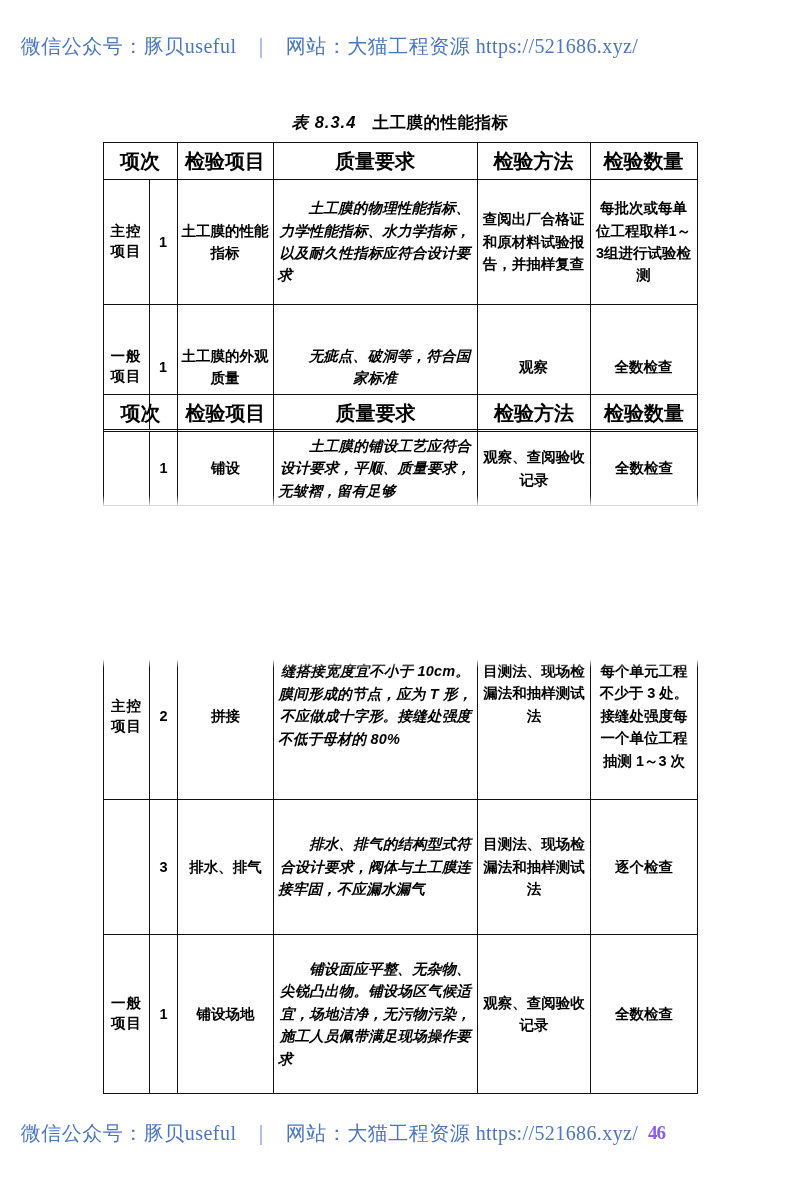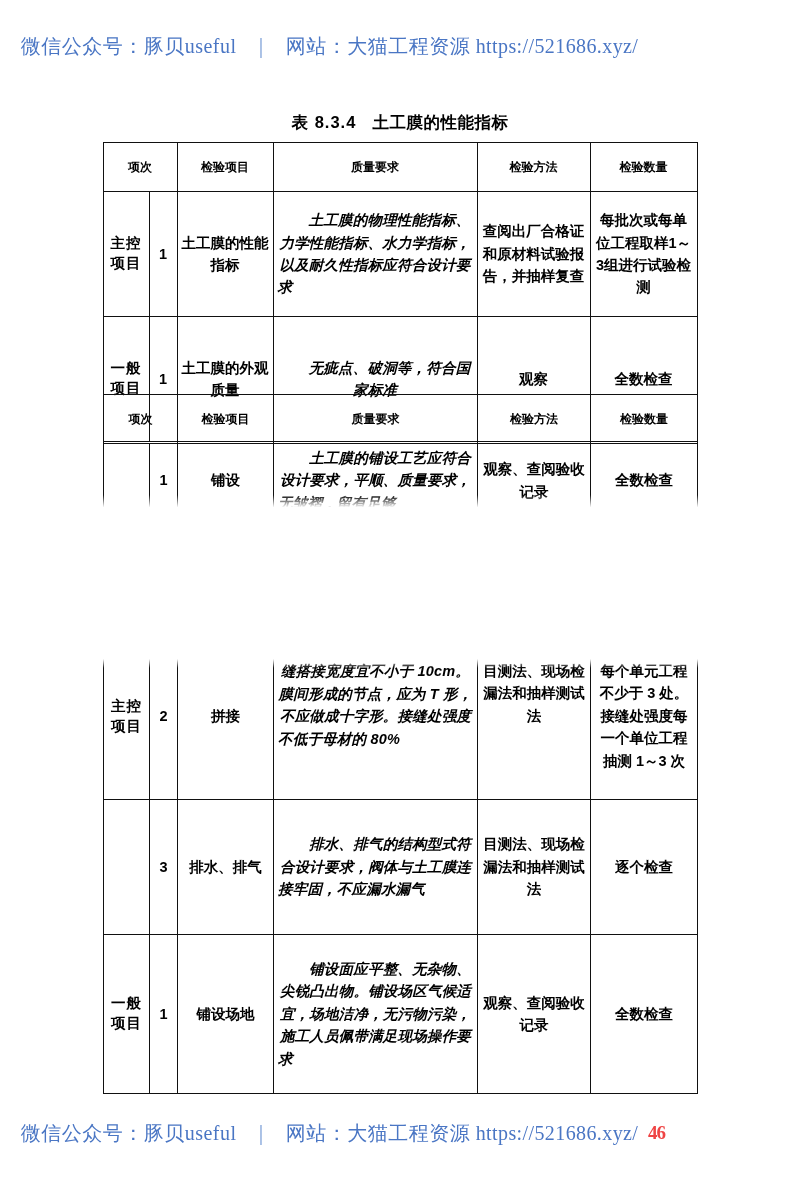--- a/index.html
+++ b/index.html
@@ -40,58 +40,58 @@
   }
   #banner-top { top: 33px; }
   #banner-bottom { top: 1120px; }
 
   .page-number {
     position: absolute;
     top: 1122px;
     left: 648px;
     font-size: 19px;
     font-weight: 700;
-    color: #ef4444;
+    color: #8b5cf6;
     letter-spacing: -1px;
   }
 
   
   .table-block { position: absolute; left: 0; width: 800px; }
 
   .table-title {
     text-align: center;
     font-size: 16.5px;
     font-weight: 700;
     letter-spacing: 0.5px;
     margin-bottom: 8px;
     font-family: "Liberation Sans", "DejaVu Sans", sans-serif;
   }
-  .table-title .num { letter-spacing: 1px; }
+  .table-title .num { letter-spacing: 1px; font-style: italic; }
   .table-title .gap { display: inline-block; width: 16px; }
 
   table.std {
     border-collapse: collapse;
     width: 594px;
     margin: 0 auto;
     table-layout: fixed;
     font-family: "Liberation Sans", "DejaVu Sans", sans-serif;
   }
   table.std th, table.std td {
     border: 1px solid #111;
     font-weight: 700;
     font-size: 14.5px;
     line-height: 1.55;
     padding: 3px 4px;
     vertical-align: middle;
     text-align: center;
   }
   table.std th {
     height: 32px;
-    font-size: 12px;
-    padding: 8px 4px;
+    font-size: 20px;
+    padding: 2px 4px;
   }
   td.desc {
     text-align: left;
     text-indent: 2em;
     padding: 6px 8px;
     letter-spacing: 0.2px;
     font-style: italic;
   }
   td.cat { width: 46px; letter-spacing: 1px; }
   td.idx { width: 28px; font-size: 14px; }

